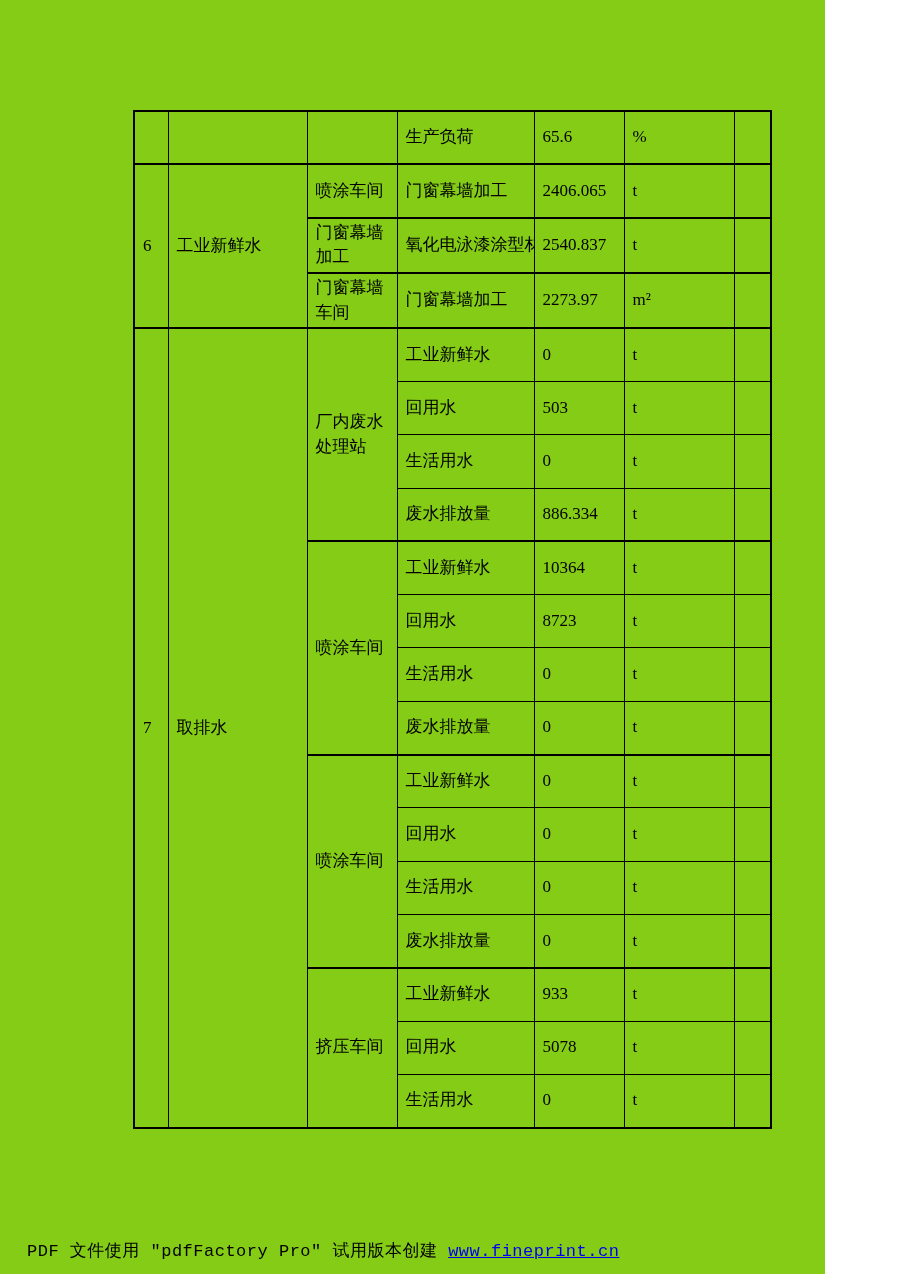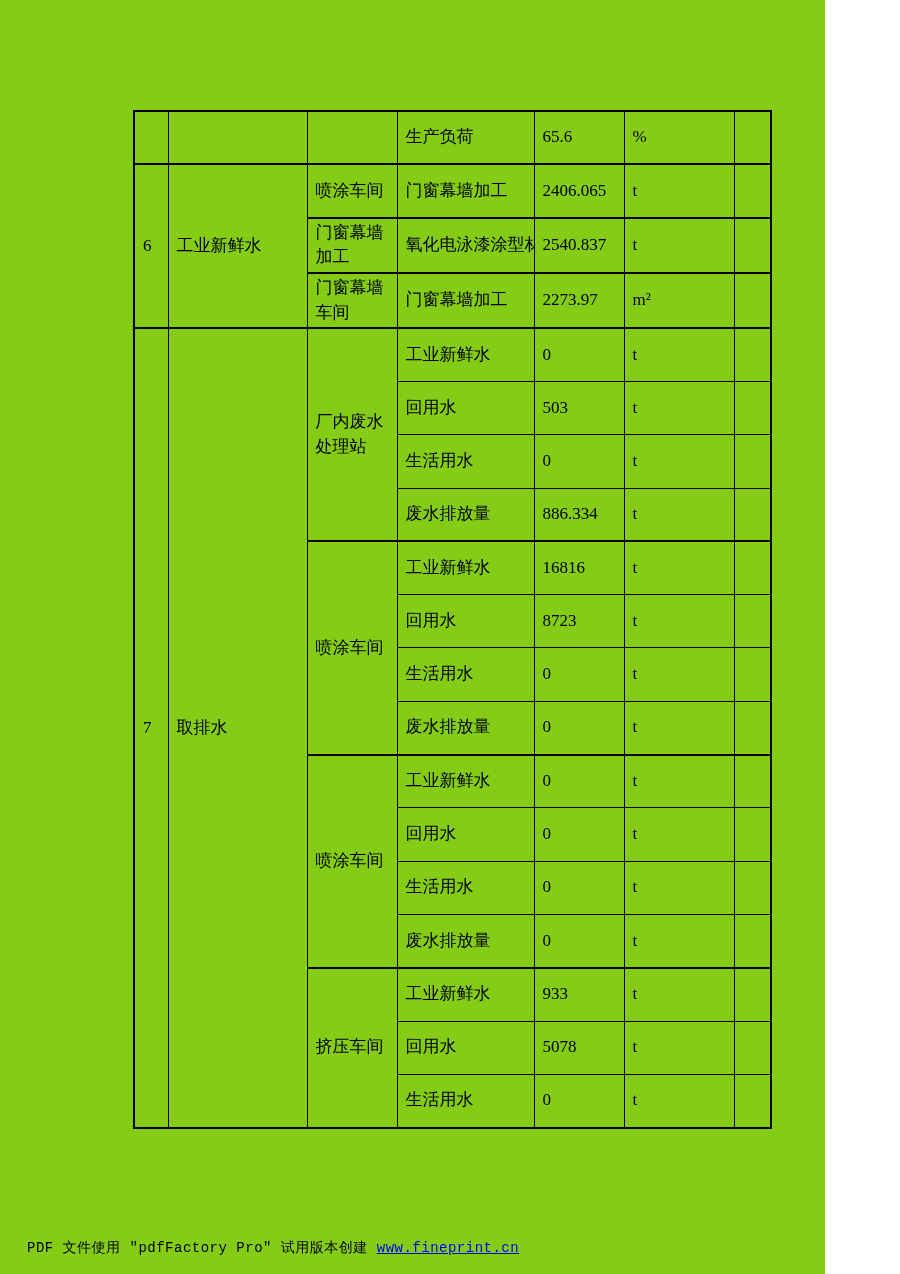--- a/index.html
+++ b/index.html
@@ -36,21 +36,21 @@
     overflow: hidden;
   }
   table.report-table tr { height: 53.3px; }
   td.c-seq { text-align: center; padding: 2px 0; }
   td.c-item, td.c-value, td.c-unit { white-space: nowrap; }
   tr.sec-top td { border-top-width: 2px; }
   tr.grp-top td { border-top-width: 2px; }
   .footer {
     position: absolute;
     left: 27px; top: 1239px;
-    font-size: 14px;
+    font-size: 17px;
     letter-spacing: 0.5px;
     font-family: "Liberation Mono", "DejaVu Sans Mono", monospace;
     white-space: nowrap;
   }
   .footer-link {
     color: #0000ee;
     text-decoration: underline;
     cursor: pointer;
   }
 </style>
@@ -129,21 +129,21 @@
       <tr>
         <td class="c-item">废水排放量</td>
         <td class="c-value">886.334</td>
         <td class="c-unit">t</td>
         <td></td>
       </tr>
 
       <tr class="grp-top">
         <td rowspan="4">喷涂车间</td>
         <td class="c-item">工业新鲜水</td>
-        <td class="c-value">16816</td>
+        <td class="c-value">10364</td>
         <td class="c-unit">t</td>
         <td></td>
       </tr>
       <tr>
         <td class="c-item">回用水</td>
         <td class="c-value">8723</td>
         <td class="c-unit">t</td>
         <td></td>
       </tr>
       <tr>

